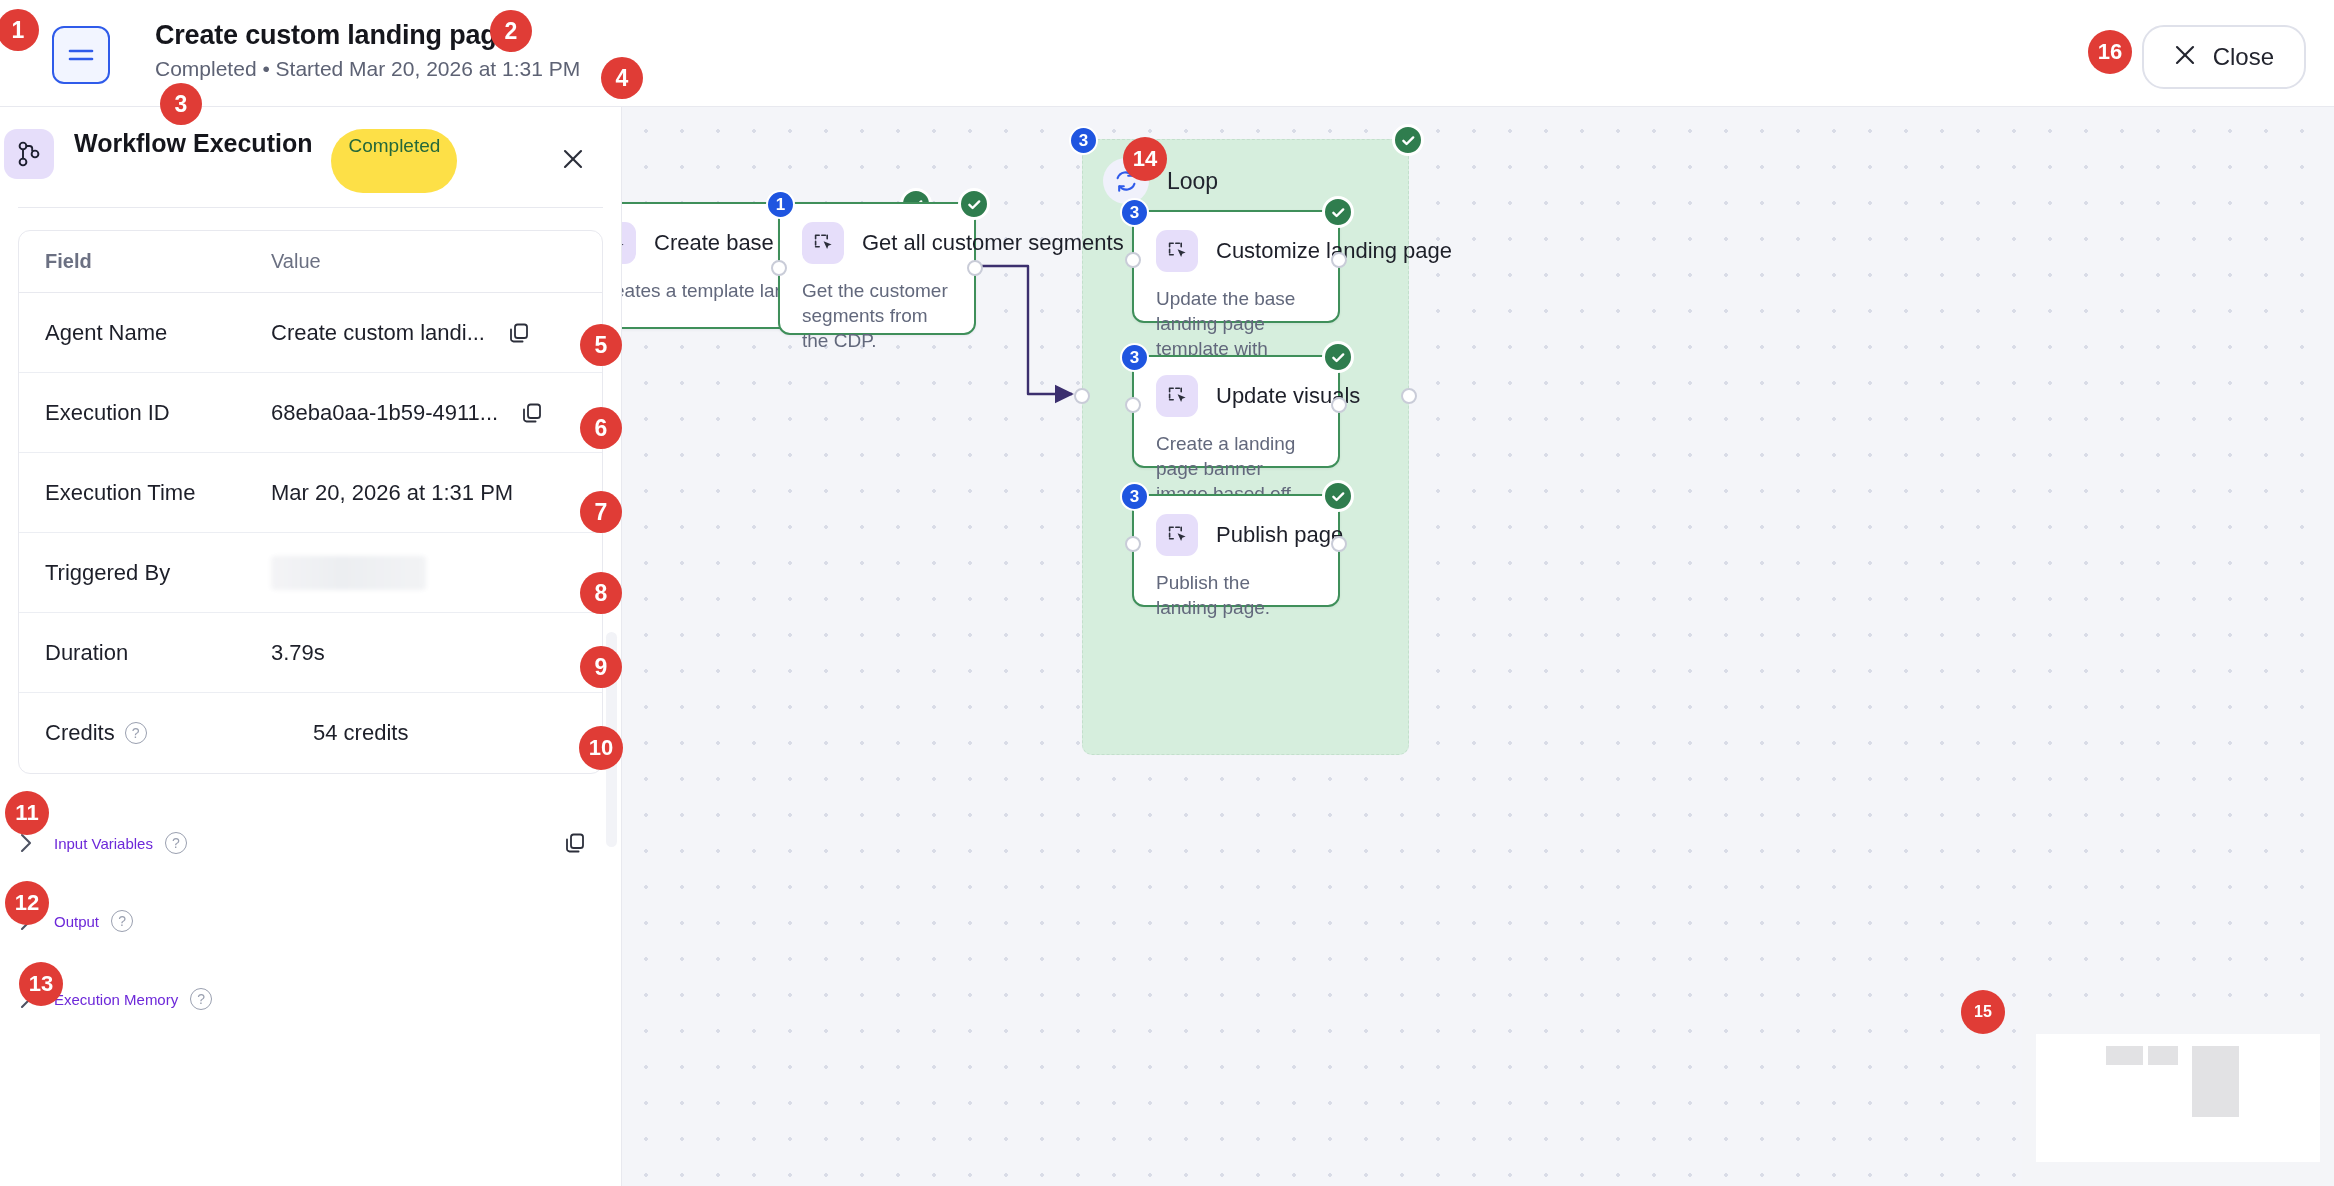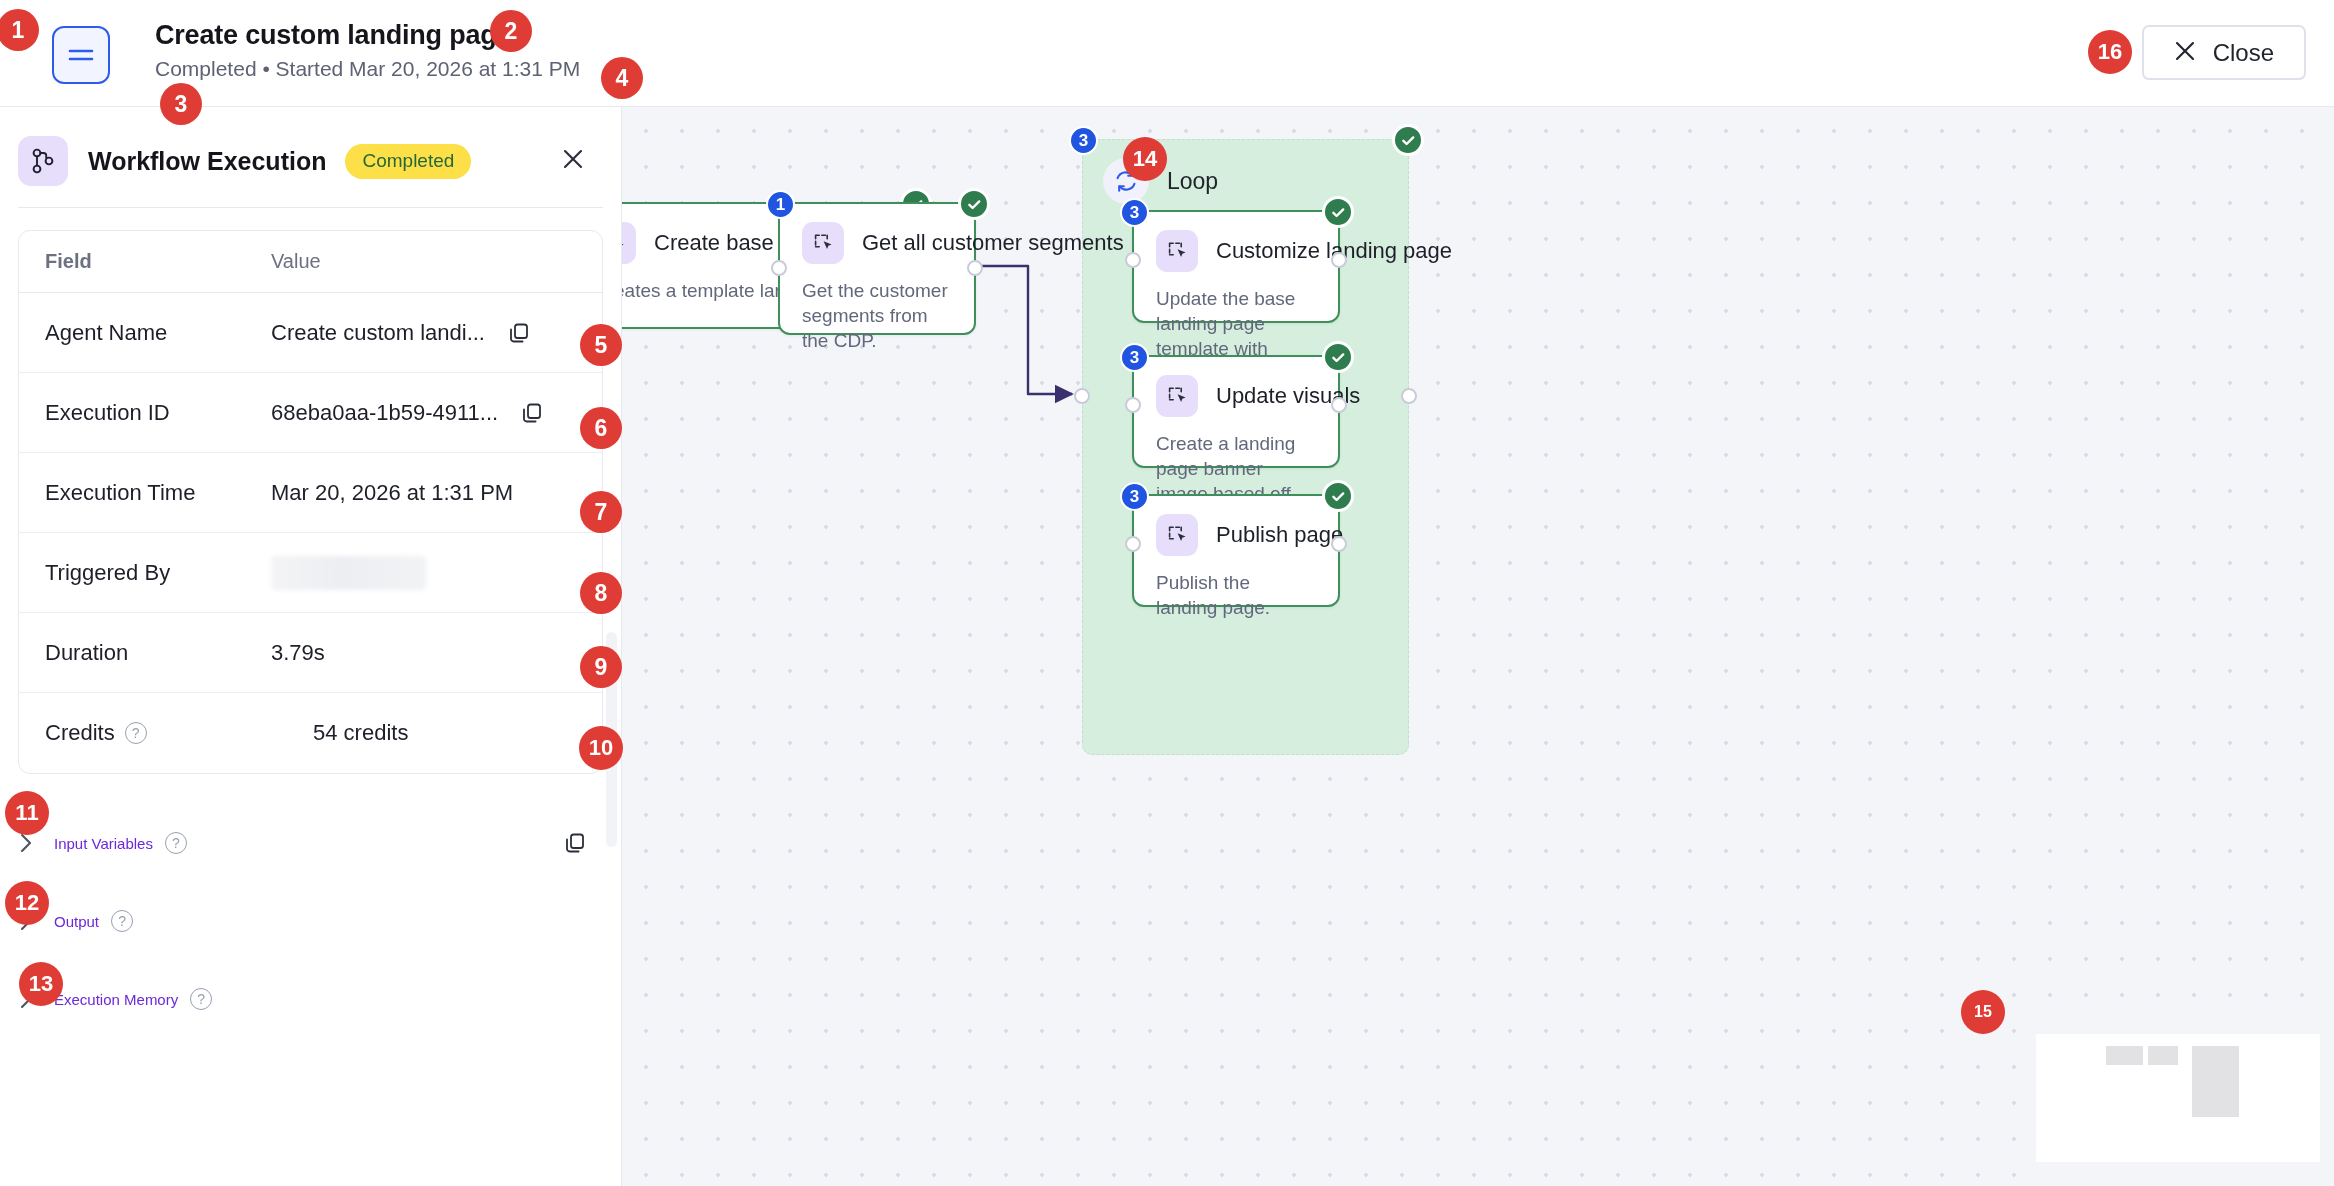--- a/index.html
+++ b/index.html
@@ -29,38 +29,38 @@
   .page-title {
     font-size: 27px; font-weight: bold; color: #15161c; letter-spacing: -0.2px;
     line-height: 34px; white-space: nowrap;
   }
   .page-subtitle {
     font-size: 21px; color: #5d6274; line-height: 28px;
     margin-top: 3px; white-space: nowrap;
   }
   .close-btn {
     position: absolute; right: 28px; top: 25px;
-    height: 55px; padding: 0 30px;
+    height: 64px; padding: 0 30px;
     display: flex; align-items: center; gap: 17px;
-    border: 2px solid #dfe1ea; border-radius: 7px;
+    border: 2px solid #dfe1ea; border-radius: 22px;
     background: #ffffff; cursor: pointer;
   }
   .close-btn .lbl { font-size: 24px; color: #22242e; }
 
   
   .panel {
     position: absolute; left: 0; top: 107px;
     width: 622px; height: 1079px;
     background: #ffffff;
     border-right: 1px solid #e8e9ef;
     overflow: hidden;
   }
   .panel-header {
-    display: flex; align-items: center;
-    padding: 22px 30px 0 18px; height: 86px;
+    display: flex; 
+    padding: 22px 30px 0 4px; height: 86px;
   }
   .panel-icon {
     width: 50px; height: 50px; border-radius: 13px;
     background: #e6defa; display: flex; align-items: center; justify-content: center;
     flex: 0 0 auto;
   }
   .panel-title {
     font-size: 25px; font-weight: bold; color: #15161c;
     margin-left: 20px; white-space: nowrap;
   }

